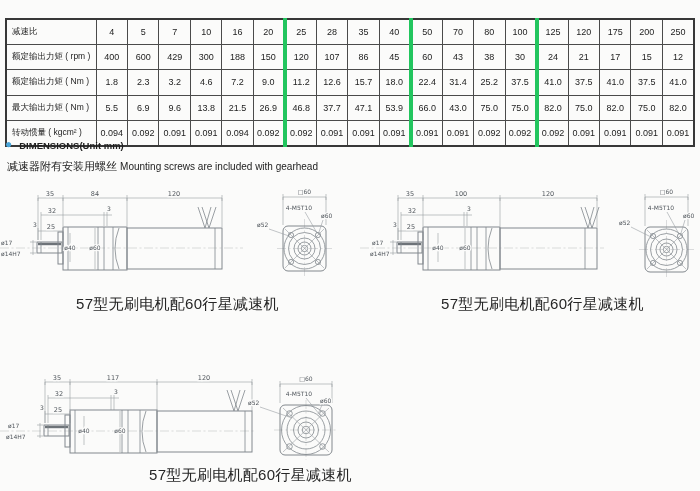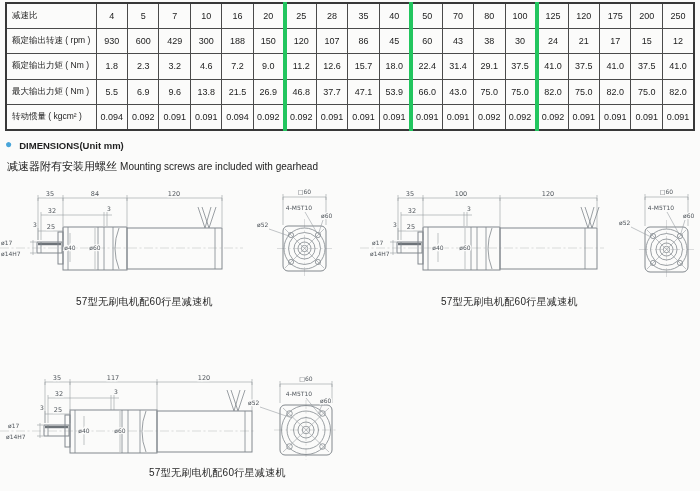--- a/index.html
+++ b/index.html
@@ -1,35 +1,35 @@
 <!DOCTYPE html>
 <html><head>
 <meta charset="utf-8">
 <style>
   html,body{margin:0;padding:0;}
   body{width:700px;height:491px;position:relative;background:#fbfbfa;
        font-family:"Liberation Sans",sans-serif;color:#1f1f1f;overflow:hidden;}
 
   
-  #spec-table{position:absolute;left:5px;top:2px;width:690px;border-collapse:collapse;
+  #spec-table{position:absolute;left:5px;top:18px;width:690px;border-collapse:collapse;
               border:2px solid #383838;table-layout:fixed;}
   #spec-table td{border:1px solid #4a4a4a;font-size:9px;text-align:center;height:24.2px;
                  padding:0 1px;color:#1c1c1c;}
   #spec-table td.rowhead{text-align:left;padding-left:5px;font-size:8.5px;}
   #spec-table td.grp{border-right:4px solid #22c55e;}
 
   
   .sec-title{position:absolute;left:5px;top:136px;display:flex;align-items:center;white-space:nowrap;}
   .bullet{color:#49a5d9;font-size:12px;line-height:1;margin-right:2px;}
   .t-cn{font-size:15px;font-weight:bold;letter-spacing:.5px;}
   .t-en{font-size:9.5px;font-weight:bold;margin-left:5px;margin-top:4px;text-align:right;}
   .sec-sub{position:absolute;left:7px;top:159px;font-size:11px;color:#222;white-space:nowrap;}
   .s-en{font-size:10px;}
 
-  .cap{position:absolute;font-size:10px;color:#262626;letter-spacing:.3px;white-space:nowrap;padding-left:16px;}
+  .cap{position:absolute;font-size:15px;color:#262626;letter-spacing:.3px;white-space:nowrap;padding-left:16px;}
 
   
   svg{position:absolute;overflow:visible;}
   .ln{stroke:#82888d;stroke-width:1;fill:none;}
   .ln2{stroke:#82888d;stroke-width:.8;fill:none;}
   .dm{stroke:#989da2;stroke-width:.6;fill:none;}
   .cl{stroke:#c4c6c8;stroke-width:.6;fill:none;stroke-dasharray:9 2.5 2 2.5;}
   svg text{fill:#50565c;font-family:"DejaVu Sans",sans-serif;font-size:6.5px;}
   .sm{font-size:6px;}
   .bgt{paint-order:stroke;stroke:#fbfbfa;stroke-width:2.5px;}
@@ -77,22 +77,22 @@
         <td>70</td>
         <td>80</td>
         <td class="grp">100</td>
         <td>125</td>
         <td>120</td>
         <td>175</td>
         <td>200</td>
         <td>250</td>
       </tr>
       <tr>
-        <td class="rowhead">额定输出转速 ( rpm )</td>
-        <td>930</td>
+        <td class="rowhead">额定输出力矩 ( rpm )</td>
+        <td>400</td>
         <td>600</td>
         <td>429</td>
         <td>300</td>
         <td>188</td>
         <td class="grp">150</td>
         <td>120</td>
         <td>107</td>
         <td>86</td>
         <td class="grp">45</td>
         <td>60</td>
@@ -112,21 +112,21 @@
         <td>3.2</td>
         <td>4.6</td>
         <td>7.2</td>
         <td class="grp">9.0</td>
         <td>11.2</td>
         <td>12.6</td>
         <td>15.7</td>
         <td class="grp">18.0</td>
         <td>22.4</td>
         <td>31.4</td>
-        <td>29.1</td>
+        <td>25.2</td>
         <td class="grp">37.5</td>
         <td>41.0</td>
         <td>37.5</td>
         <td>41.0</td>
         <td>37.5</td>
         <td>41.0</td>
       </tr>
       <tr>
         <td class="rowhead">最大输出力矩 ( Nm )</td>
         <td>5.5</td>

